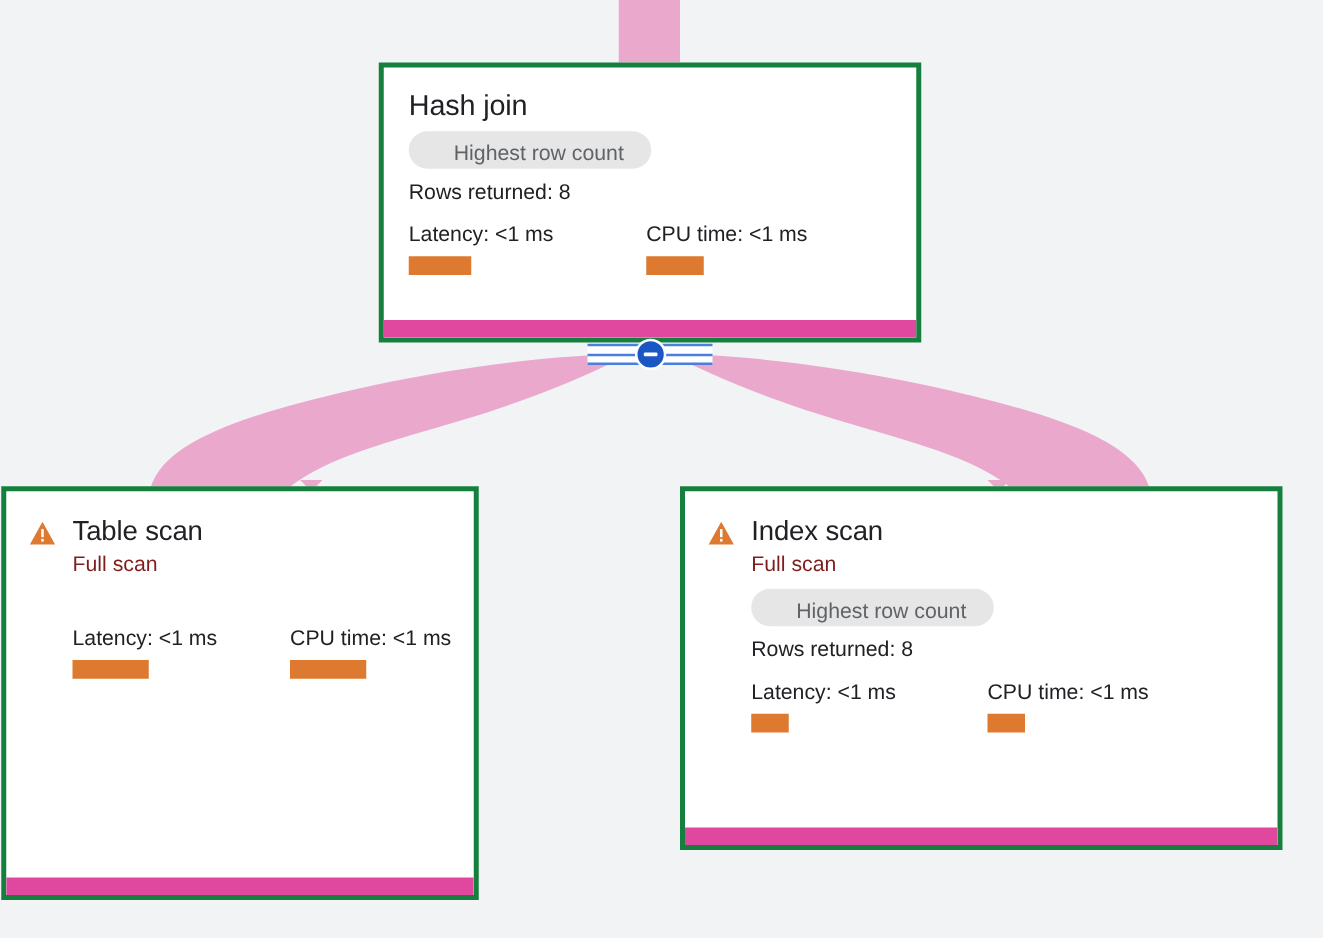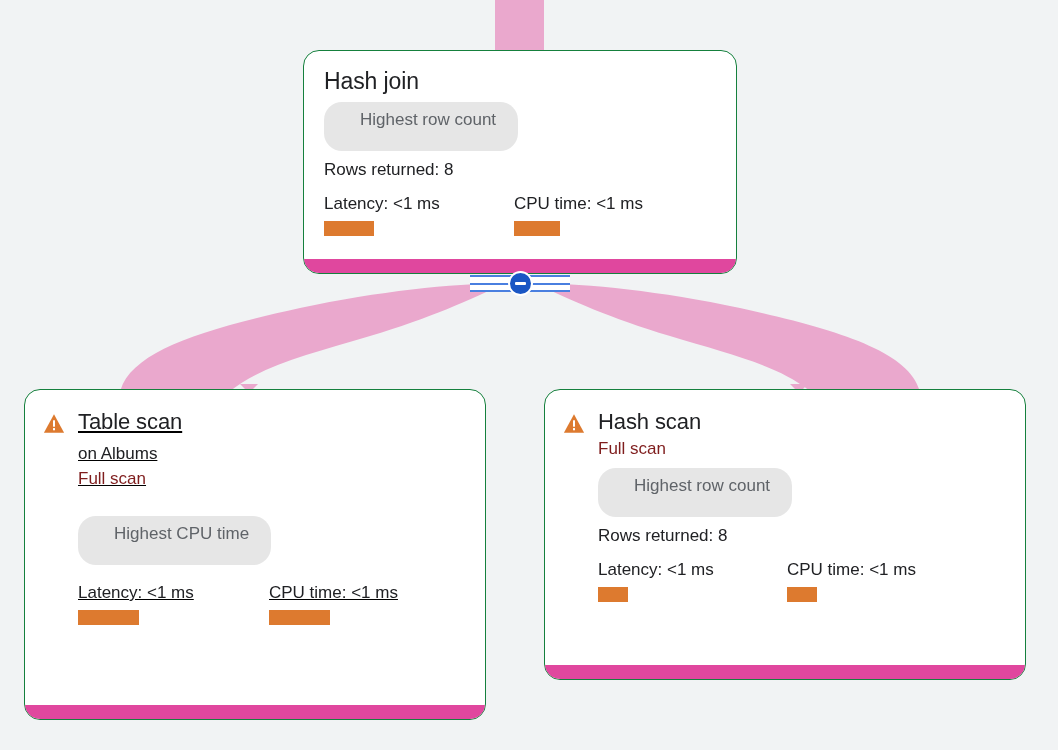--- a/index.html
+++ b/index.html
@@ -8,22 +8,22 @@
     background:#f1f3f4;
     font-family:"Liberation Sans","DejaVu Sans",sans-serif;
     overflow:hidden;position:relative;
   }
   #canvas{position:absolute;inset:0;width:1058px;height:750px;}
   #edges{position:absolute;left:0;top:0;width:1058px;height:750px;pointer-events:none;}
 
   .node{
     position:absolute;
     background:#ffffff;
-    border:1px solid #15803d;
-    border-radius:16px;
+    border:4px solid #15803d;
+    border-radius:0;
     box-sizing:border-box;
     overflow:hidden;
     z-index:3;
   }
   .node-body{padding:18px 18px 14px 18px;position:relative;}
   .node-bottom{
     position:absolute;left:0;right:0;bottom:0;height:14px;
     background:#e0479e;
   }
 
@@ -43,39 +43,39 @@
   }
 
   .chips{margin-top:7px;}
   .chip{
     display:inline-block;
     background:#e6e6e6;
     color:#5f6368;
     border-radius:18px;
     font-size:17px;
     line-height:22px;
-    padding:7px 22px 20px 36px;
+    padding:7px 22px 1px 36px;
     margin-bottom:6px;
     white-space:nowrap;
   }
   .rows{
     font-size:17px;line-height:24px;color:#202124;margin-top:1px;white-space:nowrap;
   }
   .metrics{display:flex;margin-top:11px;align-items:flex-end;}
   .metric-label{
     font-size:17px;line-height:22px;color:#202124;white-space:nowrap;
   }
   .metric-bar{height:15px;background:#dd7a2f;margin-top:6px;}
 
   
   #node-hash-join{left:303px;top:50px;width:434px;height:224px;}
   #node-hash-join .node-body{padding:16px 20px 10px 20px;}
   #node-hash-join .node-title{font-size:23px;}
 
-  #node-table-scan{left:24px;top:389px;width:462px;height:331px;text-decoration:underline;}
+  #node-table-scan{left:1px;top:389px;width:382px;height:331px;}
   #node-index-scan{left:544px;top:389px;width:482px;height:291px;}
 
   .toggle{
     position:absolute;left:470px;top:272px;width:100px;height:23px;z-index:6;
   }
   .toggle-lines{
     position:absolute;left:0;top:3px;width:100px;height:17px;
     background:#ffffff;
     border-top:2px solid #4a7fe0;
     border-bottom:2px solid #4a7fe0;
@@ -163,25 +163,23 @@
   <div class="node" id="node-table-scan">
     <div class="node-body">
       <div class="node-head">
         <svg class="warn-icon" viewBox="0 0 24 22" xmlns="http://www.w3.org/2000/svg">
           <path d="M12 1 L23 21 L1 21 Z" fill="#dd7a2f"></path>
           <rect x="10.9" y="7.5" width="2.2" height="7" fill="#ffffff"></rect>
           <rect x="10.9" y="16" width="2.2" height="2.4" fill="#ffffff"></rect>
         </svg>
         <div class="head-text">
           <div class="node-title">Table scan</div>
-          <div class="node-sub">on Albums</div>
           <div class="node-sub2">Full scan</div>
           <div class="chips">
             <br>
-            <span class="chip">Highest CPU time</span>
           </div>
           <div class="metrics">
             <div style="width:191px;">
               <div class="metric-label">Latency: &lt;1 ms</div>
               <div class="metric-bar" style="width:61px;"></div>
             </div>
             <div>
               <div class="metric-label">CPU time: &lt;1 ms</div>
               <div class="metric-bar" style="width:61px;"></div>
             </div>
@@ -194,21 +192,21 @@
 
   <div class="node" id="node-index-scan">
     <div class="node-body">
       <div class="node-head">
         <svg class="warn-icon" viewBox="0 0 24 22" xmlns="http://www.w3.org/2000/svg">
           <path d="M12 1 L23 21 L1 21 Z" fill="#dd7a2f"></path>
           <rect x="10.9" y="7.5" width="2.2" height="7" fill="#ffffff"></rect>
           <rect x="10.9" y="16" width="2.2" height="2.4" fill="#ffffff"></rect>
         </svg>
         <div class="head-text">
-          <div class="node-title">Hash scan</div>
+          <div class="node-title">Index scan</div>
           <div class="node-sub2">Full scan</div>
           <div class="chips">
             <span class="chip">Highest row count</span>
           </div>
           <div class="rows">Rows returned: 8</div>
           <div class="metrics">
             <div style="width:189px;">
               <div class="metric-label">Latency: &lt;1 ms</div>
               <div class="metric-bar" style="width:30px;"></div>
             </div>

